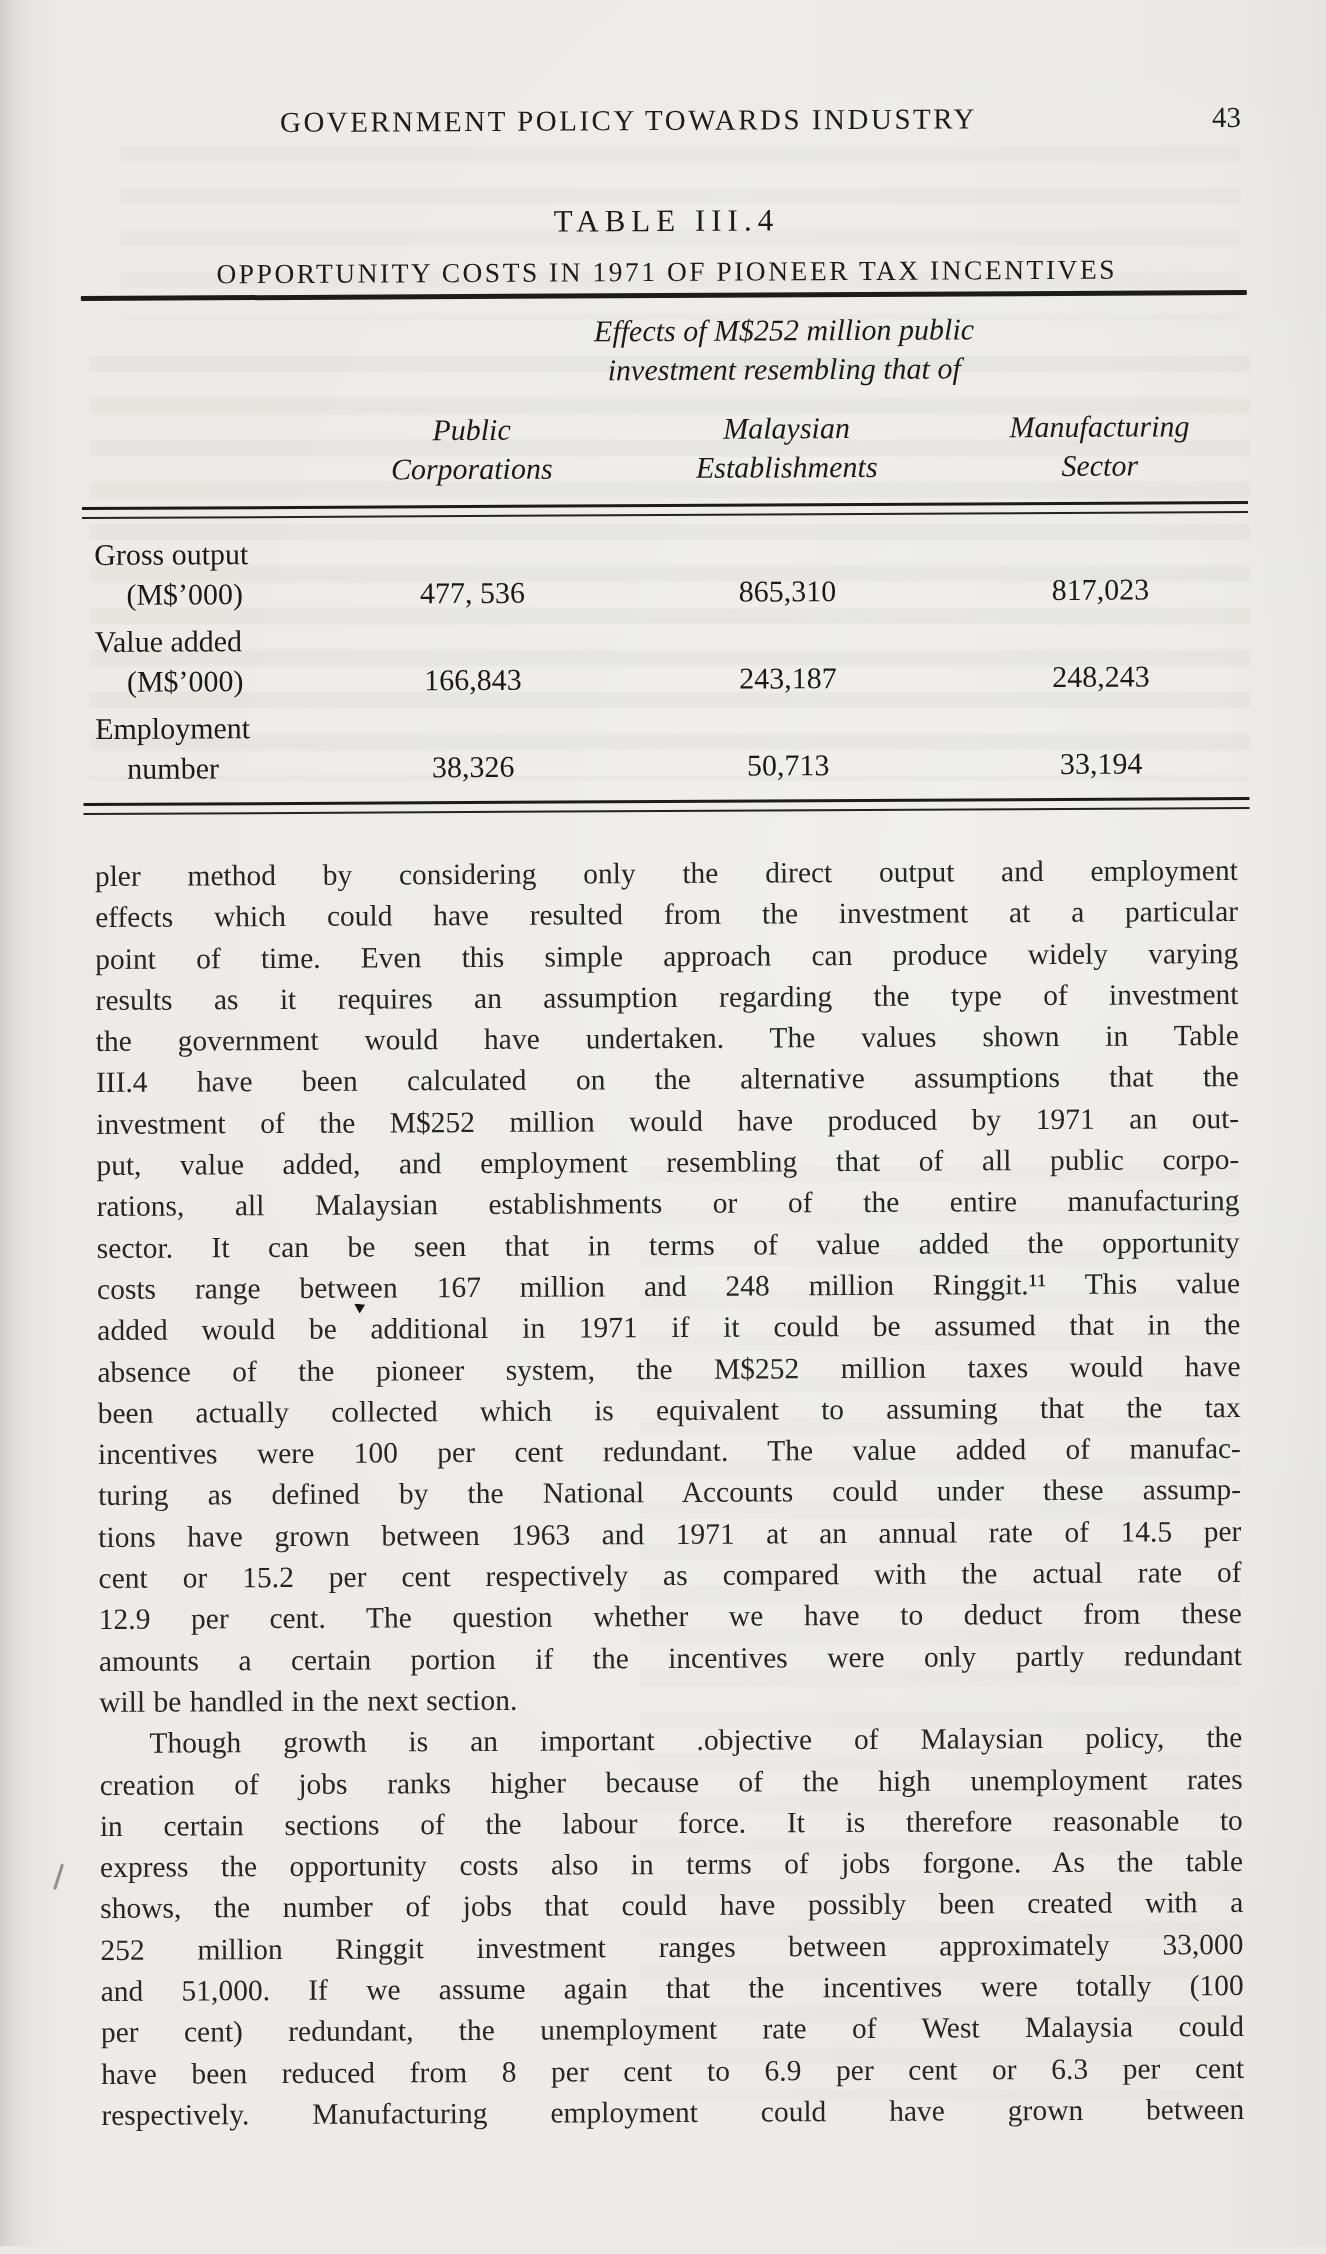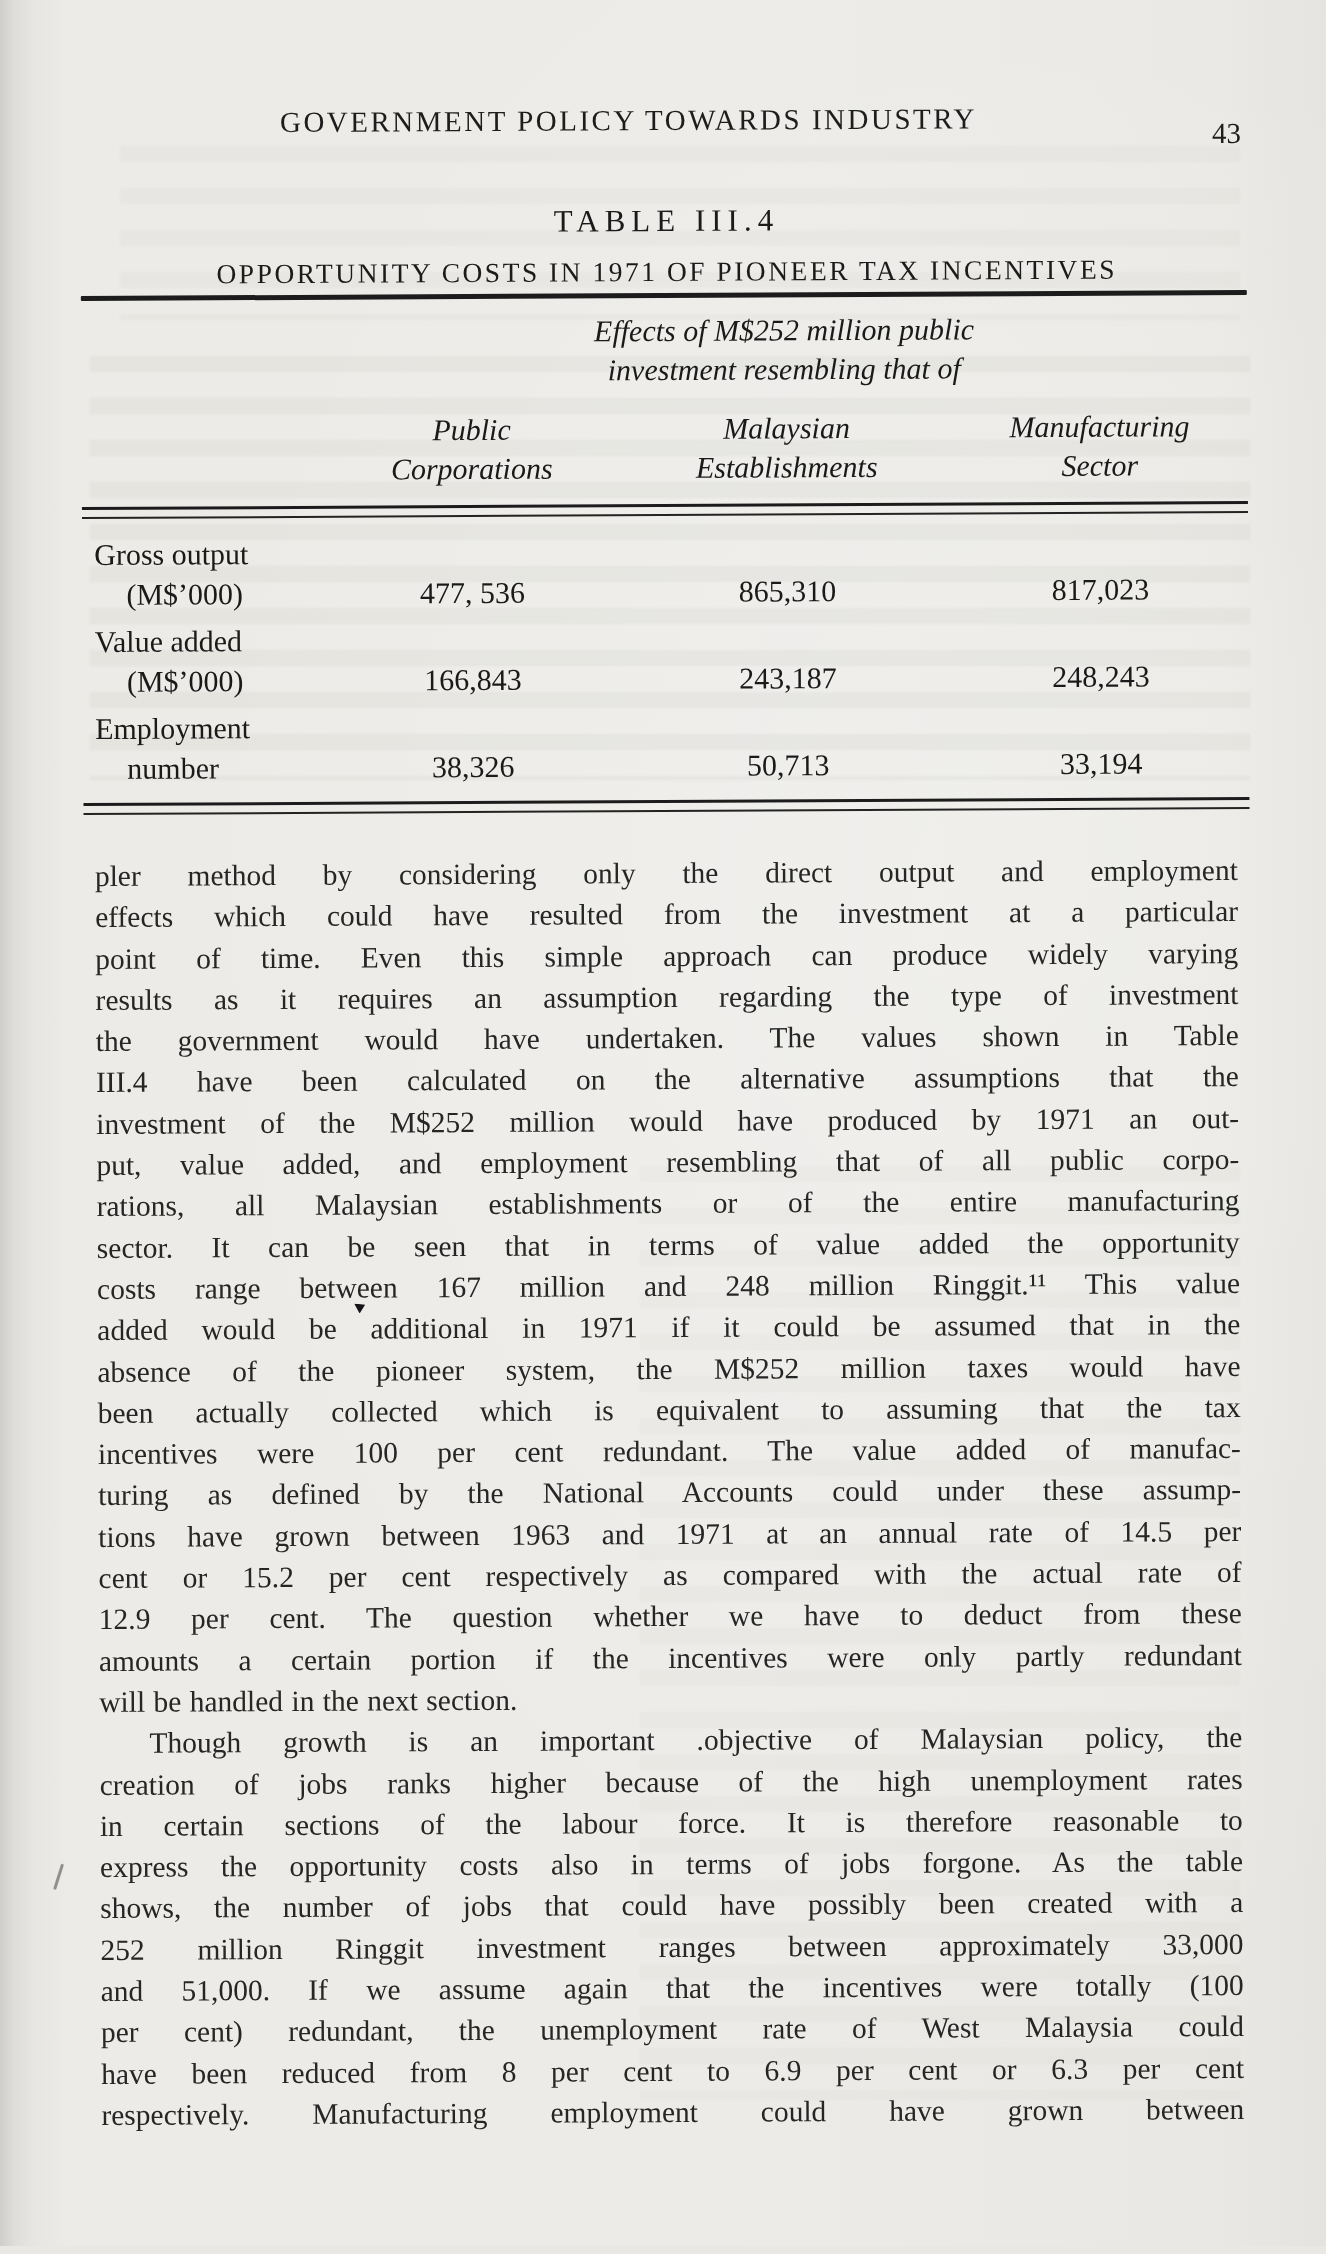--- a/index.html
+++ b/index.html
@@ -22,21 +22,21 @@
   }
   
   .running-head{
     position:absolute;top:104px;left:95px;width:1150px;height:40px;
     font-size:29px;letter-spacing:2.5px;color:#1d1d1d;
   }
   .running-head .title{
     position:absolute;left:0;right:75px;text-align:center;
   }
   .running-head .pageno{
-    position:absolute;right:0;top:16px;letter-spacing:0;
+    position:absolute;right:0;top:0;letter-spacing:0;
   }
   
   .tbl-title{
     position:absolute;top:203px;left:95px;width:1150px;text-align:center;
     font-size:31px;letter-spacing:6px;color:#1b1b1b;
   }
   .tbl-caption{
     position:absolute;top:256px;left:60px;width:1220px;text-align:center;
     font-size:27.5px;letter-spacing:2.5px;color:#1b1b1b;
   }

